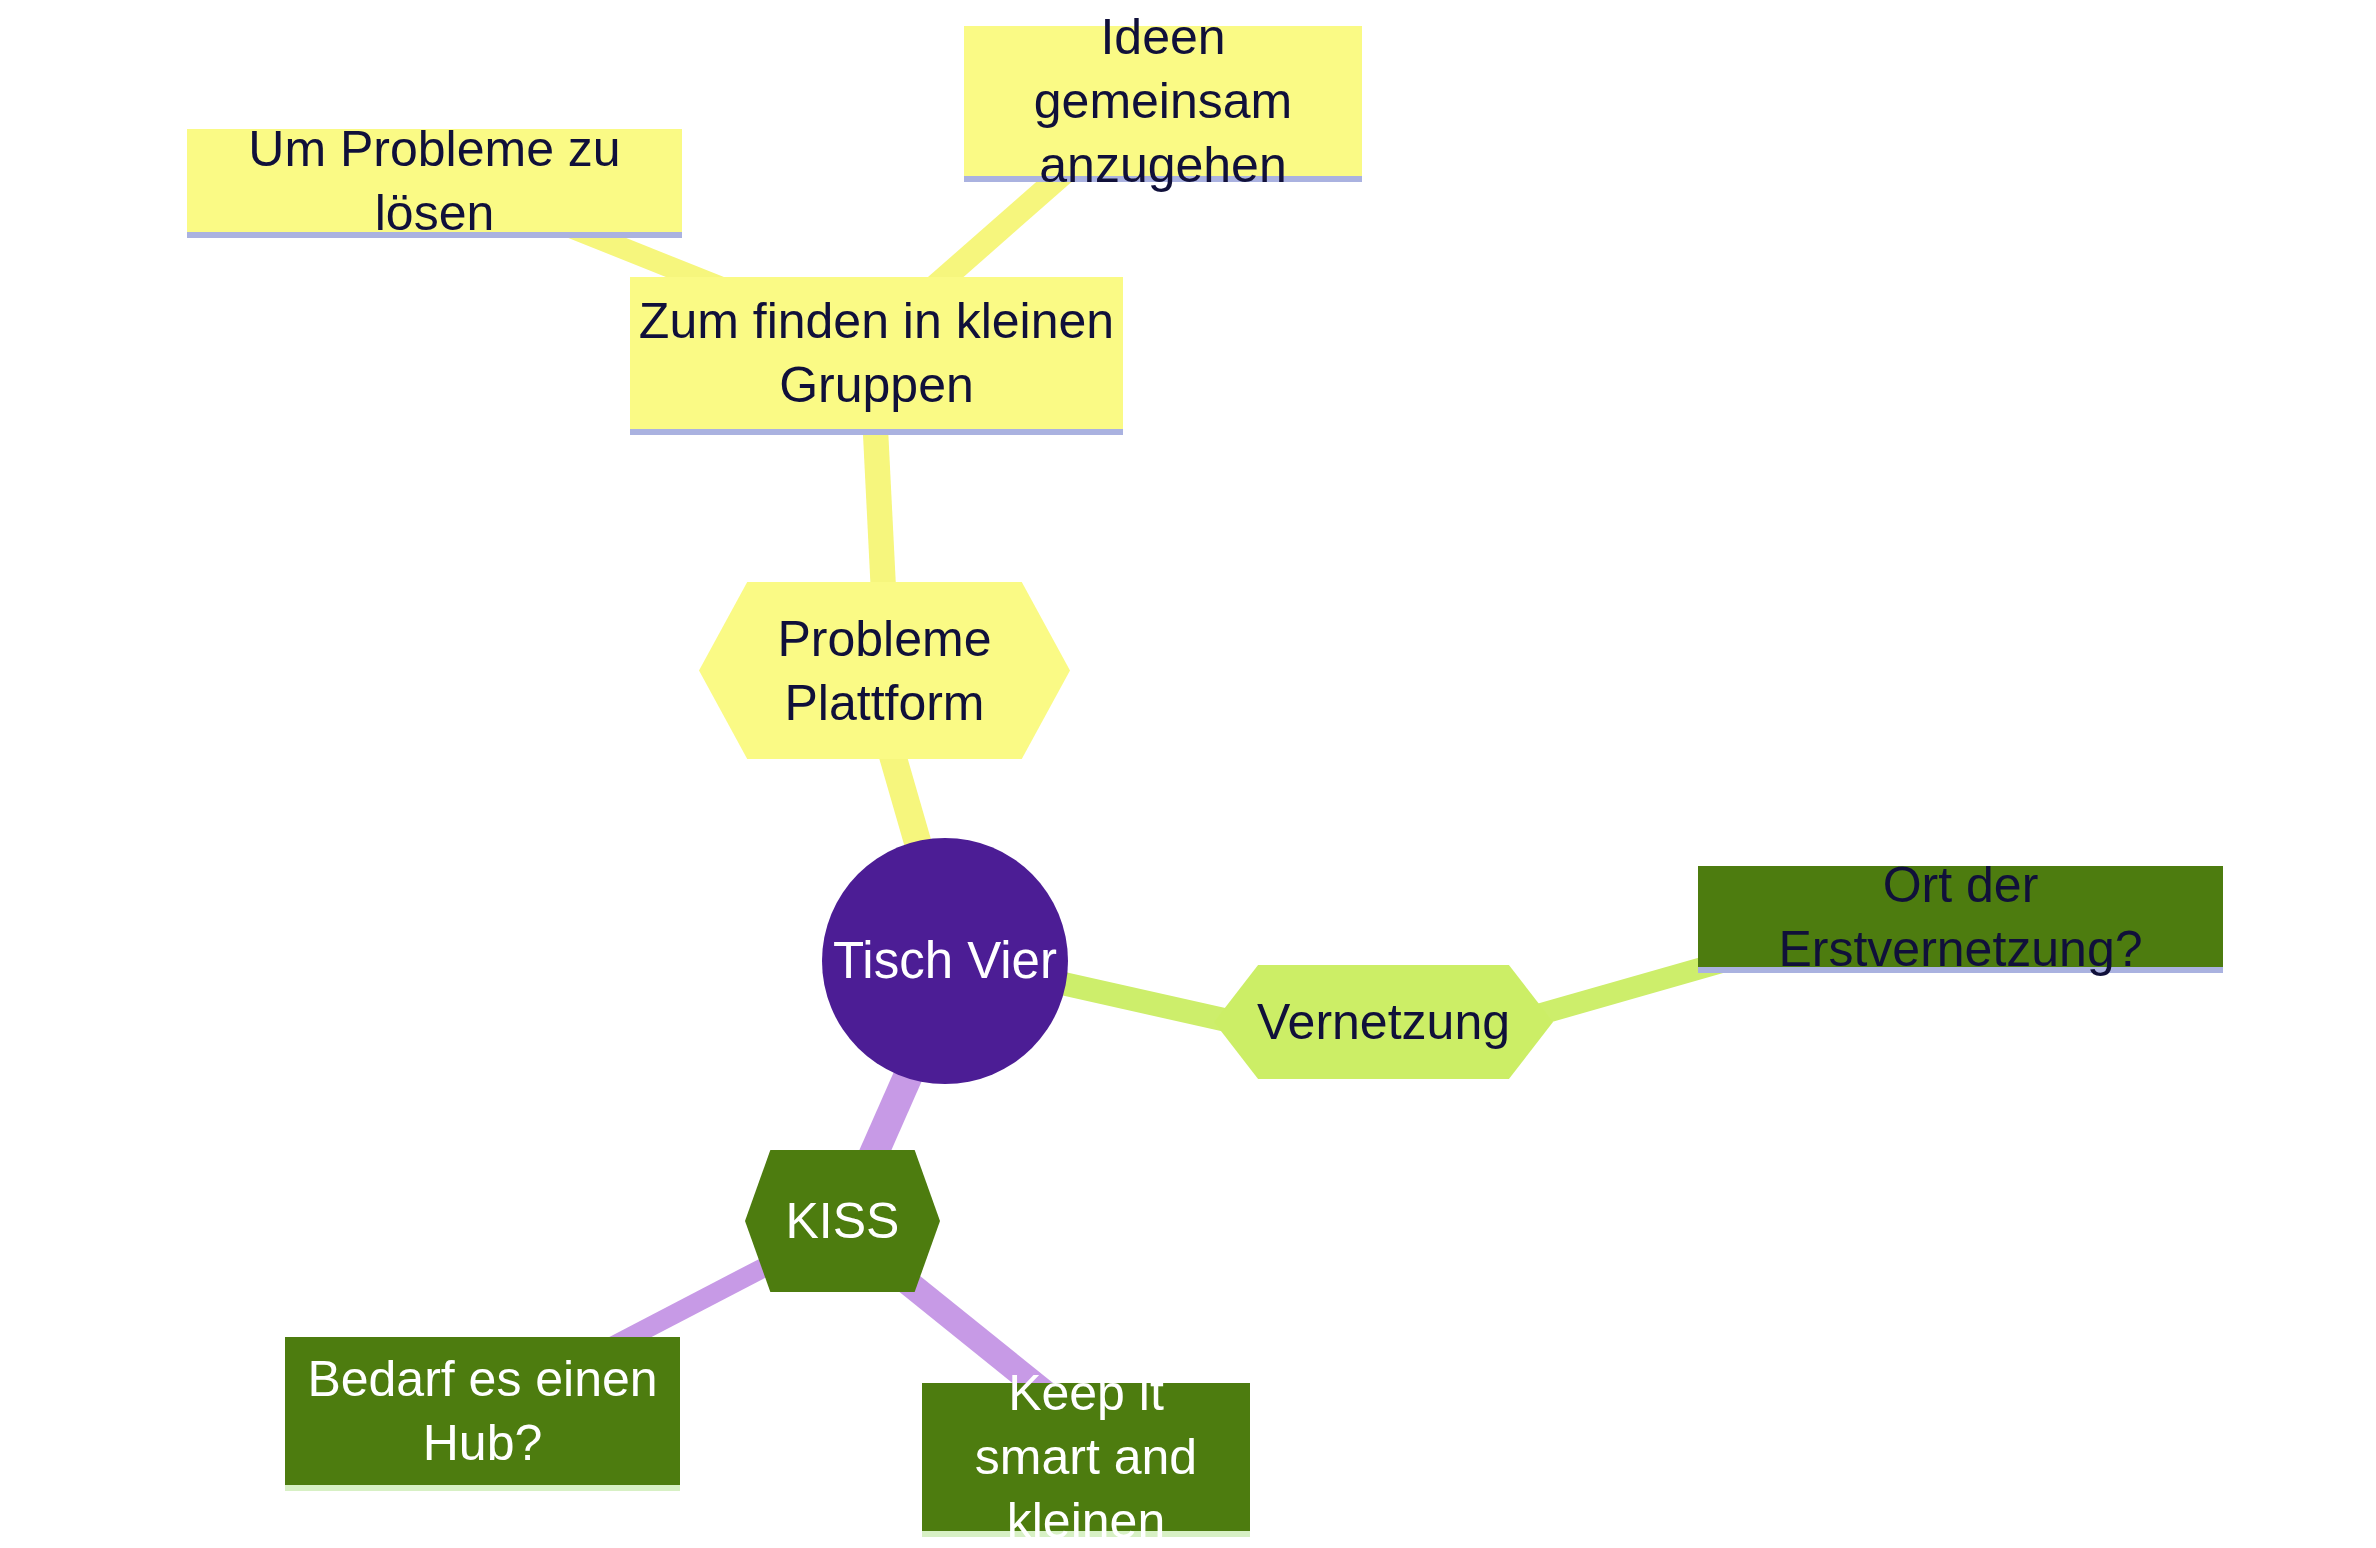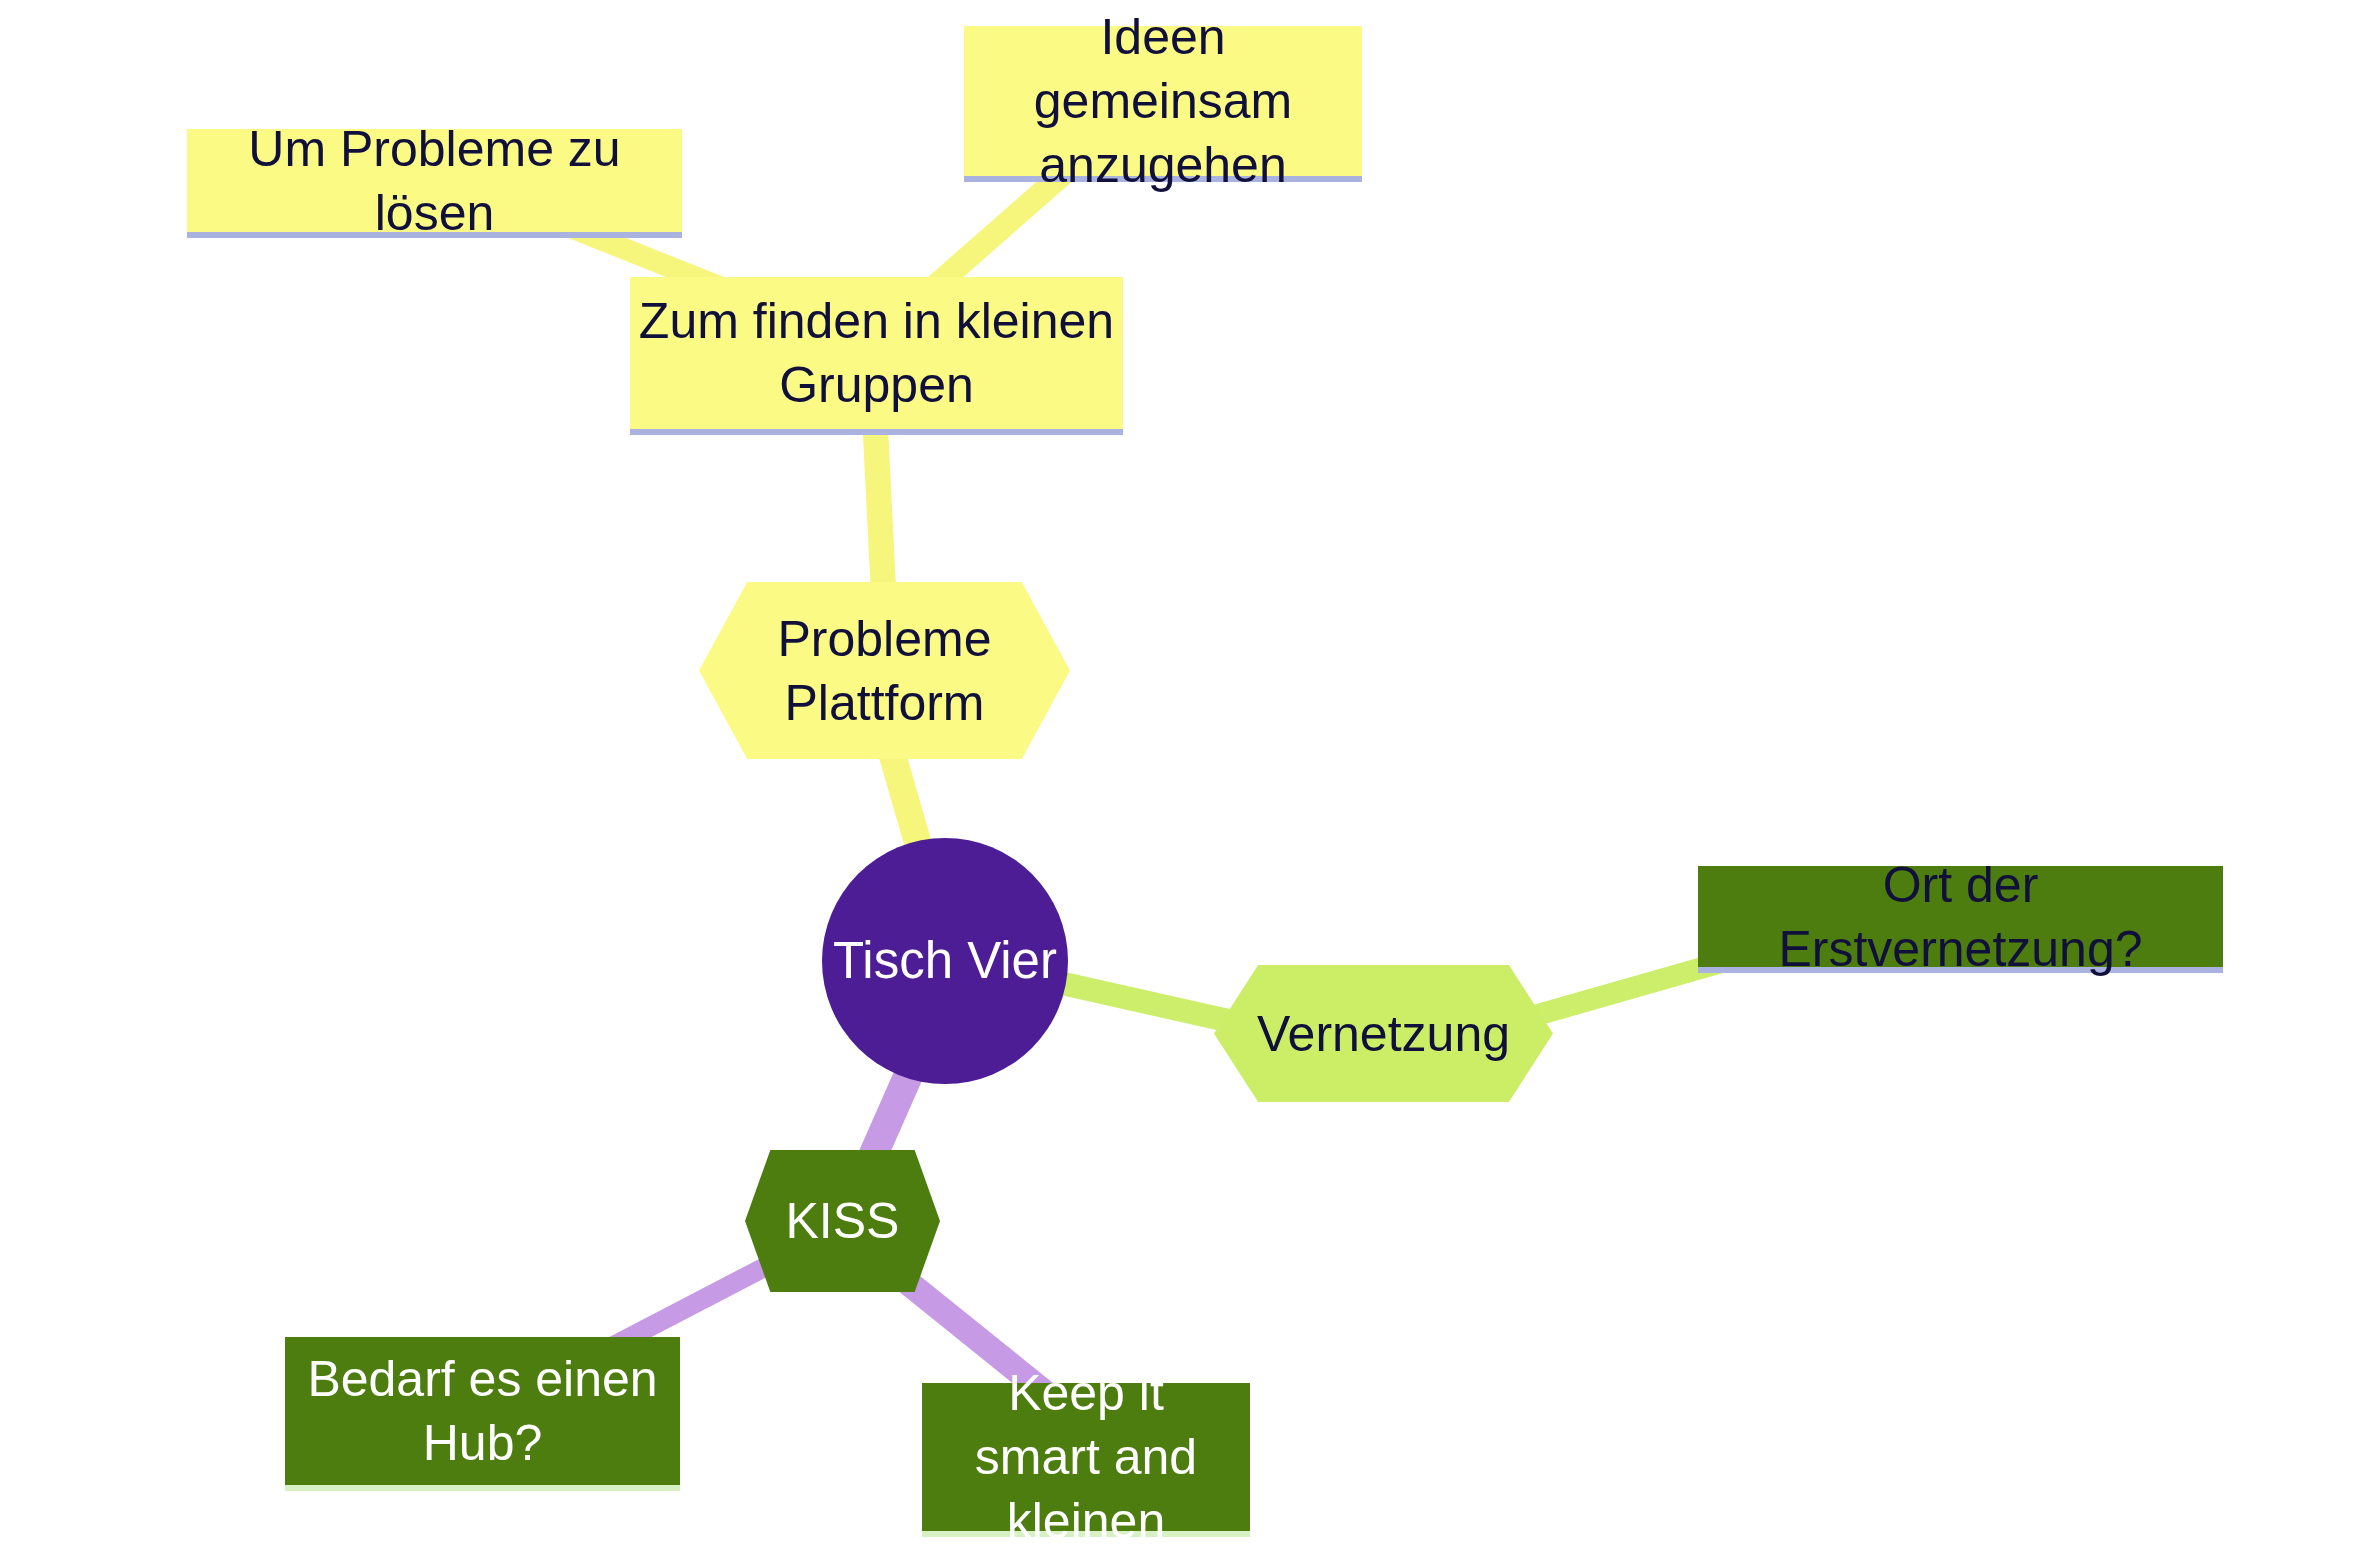--- a/index.html
+++ b/index.html
@@ -48,21 +48,21 @@
     color: #ffffff;
     font-size: 51px;
   }
 
   
   #node-um-probleme        { left: 187px;  top: 115px;  width: 495px; height: 109px; padding: 0 23.4px; margin-top: 14px; }
   #node-ideen-gemeinsam    { left: 964px;  top: 26px;   width: 398px; height: 156px; padding: 0 19.5px; }
   #node-zum-finden         { left: 630px;  top: 277px;  width: 493px; height: 158px; padding: 0 0; }
   #node-community          { left: 699px;  top: 582px;  width: 371px; height: 177px; padding: 0 59px; }
   #node-tisch-vier         { left: 822px;  top: 838px;  width: 246px; height: 246px; padding: 0 9.8px; }
-  #node-vernetzung         { left: 1214px; top: 965px;  width: 339px; height: 137px; padding: 0 49px; }
+  #node-vernetzung         { left: 1214px; top: 965px;  width: 339px; height: 114px; padding: 0 49px; }
   #node-ort-erstvernetzung { left: 1698px; top: 866px;  width: 525px; height: 107px; padding: 0 23.4px; }
   #node-kiss               { left: 745px;  top: 1150px; width: 195px; height: 142px; padding: 0 29px; }
   #node-bedarf-hub         { left: 285px;  top: 1337px; width: 395px; height: 154px; padding: 0 19.5px; }
   #node-keep-it-smart      { left: 922px;  top: 1383px; width: 328px; height: 154px; padding: 0 17.6px; }
 </style>
 </head>
 <body>
 
 <div class="canvas">
 

